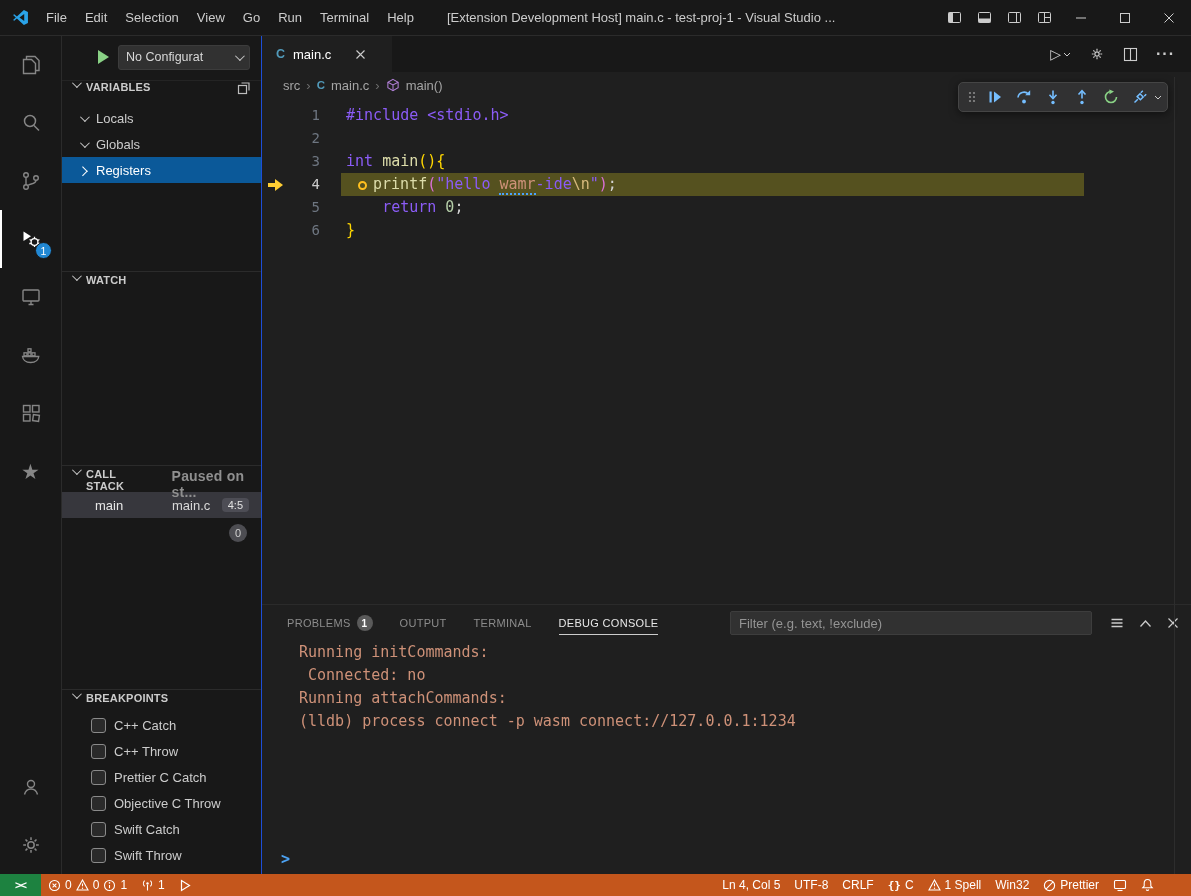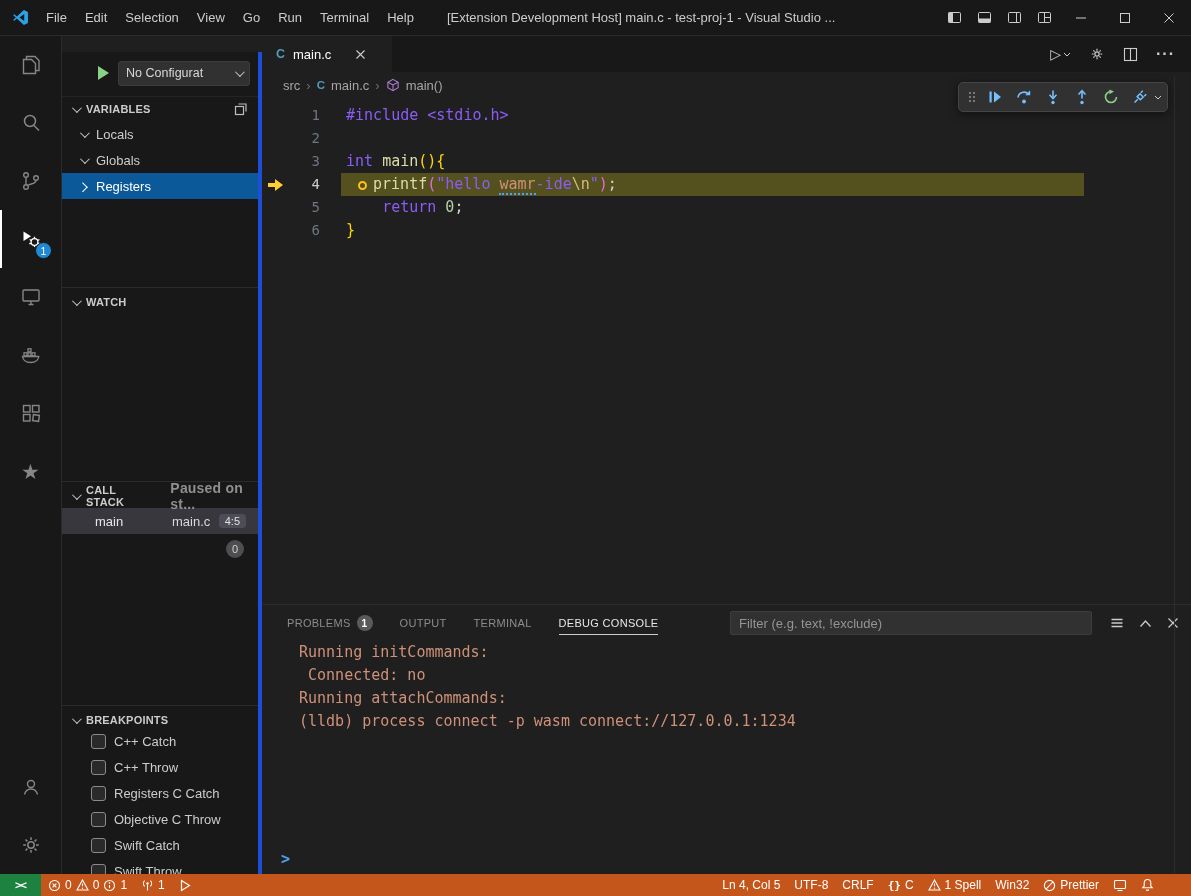--- a/index.html
+++ b/index.html
@@ -18,30 +18,30 @@
   .wc{width:44px}
 
   
   .activitybar{position:absolute;left:0;top:36px;width:62px;bottom:22px;background:#181818;border-right:1px solid #2b2b2b;display:flex;flex-direction:column;justify-content:space-between}
   .ab-item{height:58px;display:flex;align-items:center;justify-content:center;position:relative;color:#868686}
   .ab-item.active{color:#ffffff;box-shadow:inset 2px 0 0 #ffffff}
   .ab-badge{position:absolute;right:9px;bottom:9px;min-width:17px;height:17px;border-radius:9px;background:#2188d4;color:#fff;font-size:10.5px;display:flex;align-items:center;justify-content:center;border:1px solid #181818}
   .ab-star{font-size:21px;line-height:1}
 
   
-  .sidebar{position:absolute;left:62px;top:52px;width:200px;bottom:22px;background:#181818;border-right:4px solid #1d4ed8;font-size:13px}
+  .sidebar{position:absolute;left:62px;top:36px;width:200px;bottom:22px;background:#181818;border-right:1px solid #1d4ed8;font-size:13px}
   .cfg-row{position:absolute;top:6px;left:0;right:0;height:30px;display:flex;align-items:center;padding-left:36px;gap:9px}
   .play-tri{width:0;height:0;border-left:11px solid #89d185;border-top:7px solid transparent;border-bottom:7px solid transparent}
   .cfg-dd{width:132px;height:25px;background:#313131;border:1px solid #3c3c3c;border-radius:3px;display:flex;align-items:center;padding:0 7px;font-size:12.5px;color:#d8d8d8}
   .cfg-dd > span:first-child{flex:1;overflow:hidden;white-space:nowrap}
   .chev{width:7px;height:7px;border-right:1.6px solid #c5c5c5;border-bottom:1.6px solid #c5c5c5;display:inline-block;flex:none}
   .chev.down{transform:rotate(45deg) translateY(-2px)}
   .chev.right{transform:rotate(-45deg) translateX(-1px)}
   .sec{position:absolute;left:0;right:0}
-  .sec-head{height:24px;display:flex;align-items:center;padding-left:10px;gap:7px;font-size:11px;font-weight:bold;color:#cccccc;letter-spacing:.2px}
+  .sec-head{height:24px;display:flex;padding-left:10px;gap:7px;font-size:11px;font-weight:bold;color:#cccccc;letter-spacing:.2px}
   .sec-act{margin-left:auto;margin-right:10px;color:#bdbdbd}
   .sec-vars{top:44px;border-top:1px solid #242424}
   .tree-row{height:26px;display:flex;align-items:center;padding-left:18px;gap:9px;color:#cccccc}
   .tree-row.sel{background:#0b5999;color:#ffffff}
   .tree-row.sel .chev{border-color:#ffffff}
   .sec-watch{top:235px;border-top:1px solid #2b2b2b;padding-top:2px}
   .sec-stack{top:429px;border-top:1px solid #2b2b2b;padding-top:2px}
   .sec-status{margin-left:16px;font-size:14px;color:#8f8f8f}
   .frame-row{height:26px;background:#37373d;display:flex;align-items:center;padding:0 12px 0 33px;color:#e6e6e6}
   .fr-name{width:77px}
@@ -310,21 +310,21 @@
       <div class="bp-row">
           <span class="cb"></span>
           <span>C++ Catch</span>
         </div>
       <div class="bp-row">
           <span class="cb"></span>
           <span>C++ Throw</span>
         </div>
       <div class="bp-row">
           <span class="cb"></span>
-          <span>Registers C Catch</span>
+          <span>Prettier C Catch</span>
         </div>
       <div class="bp-row">
           <span class="cb"></span>
           <span>Objective C Throw</span>
         </div>
       <div class="bp-row">
           <span class="cb"></span>
           <span>Swift Catch</span>
         </div>
       <div class="bp-row">

